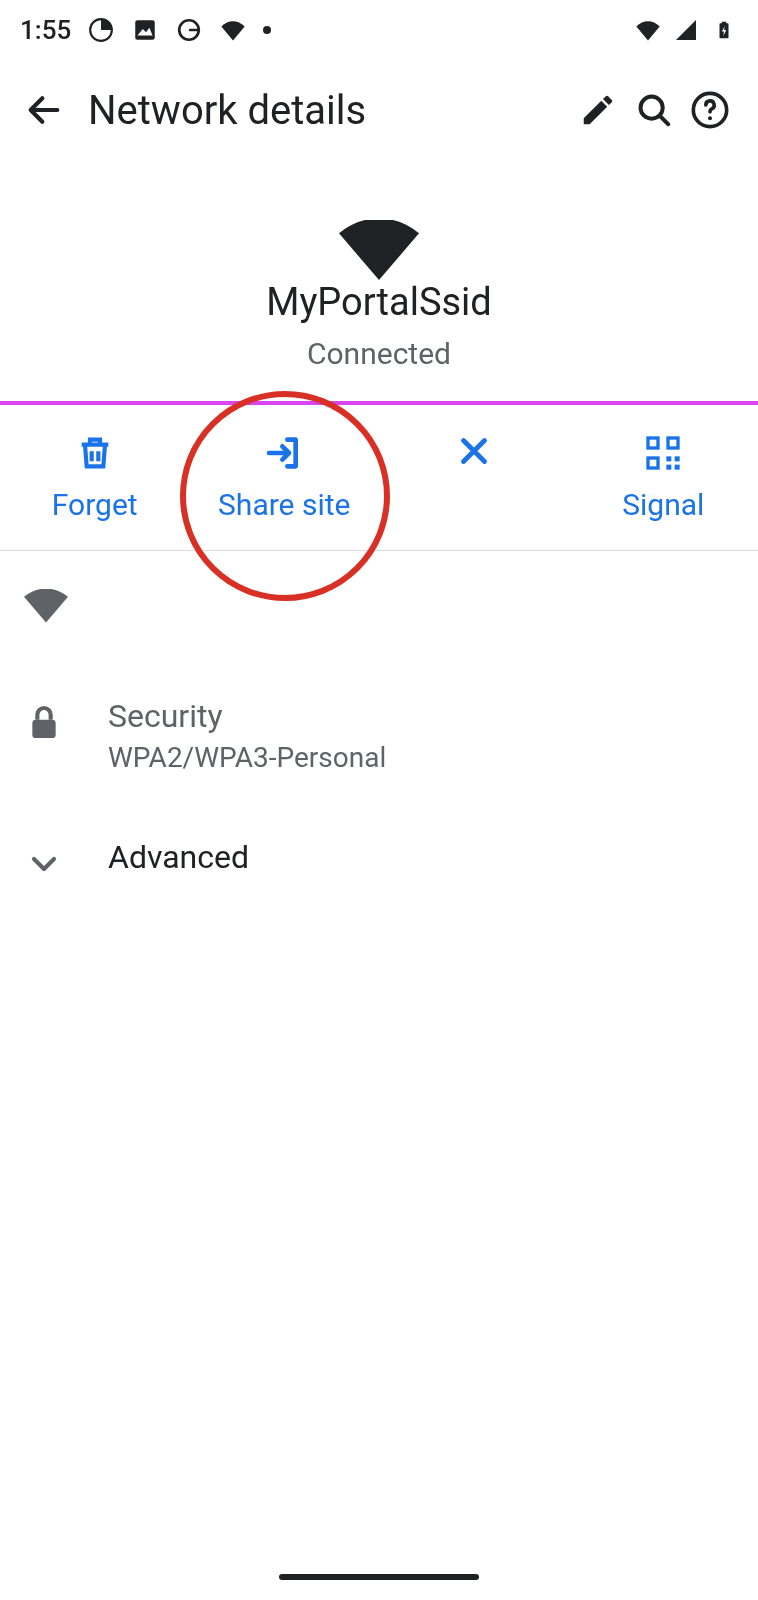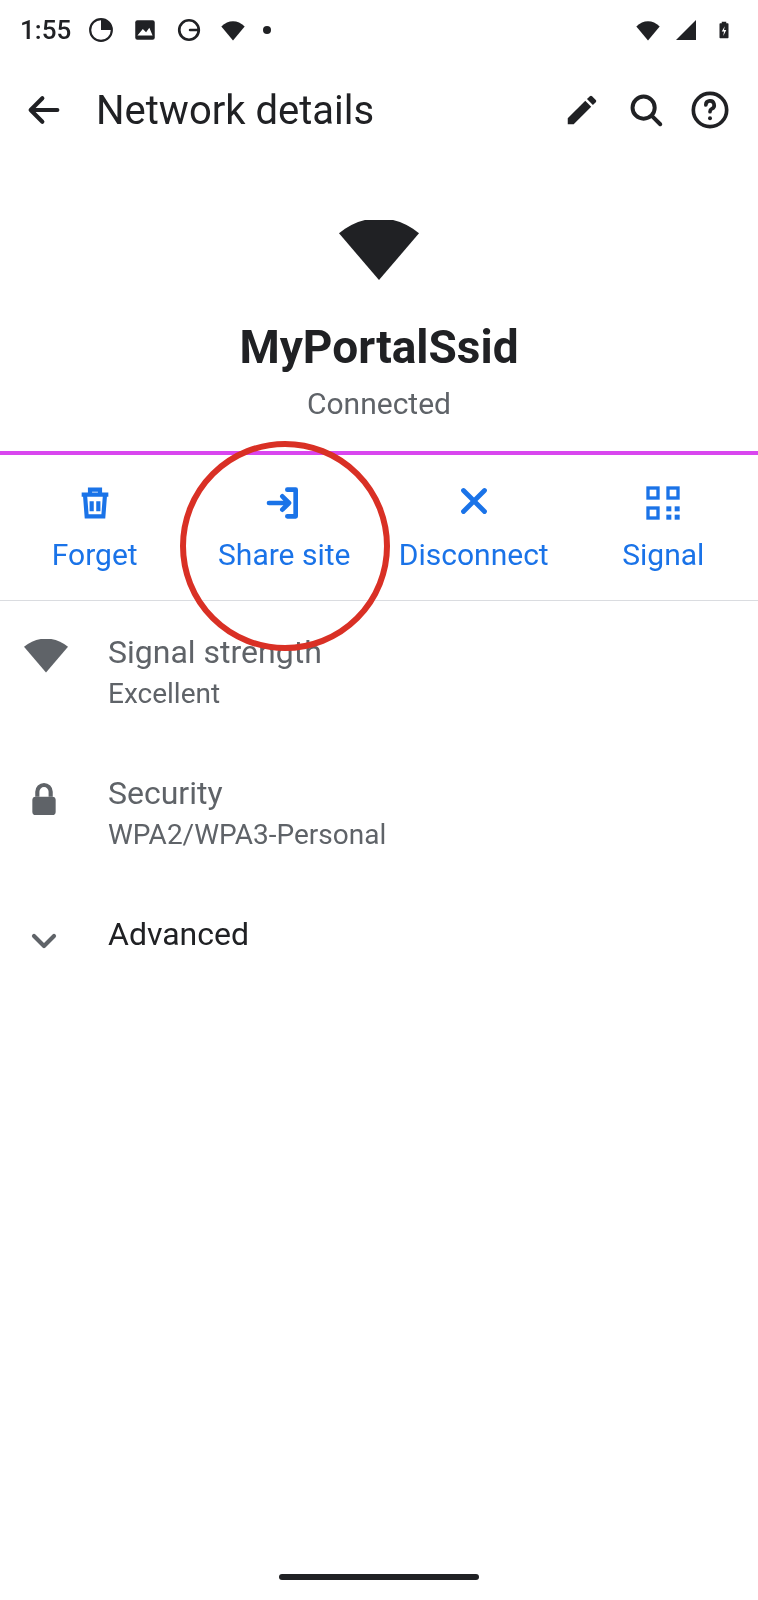--- a/index.html
+++ b/index.html
@@ -26,42 +26,42 @@
     .status-right { margin-left: auto; display: flex; align-items: center; gap: 10px; }
     .sb-icon { width: 28px; height: 28px; display: inline-flex; align-items: center; justify-content: center; }
     .sb-dot { width: 8px; height: 8px; background: #202124; border-radius: 50%; }
 
     
     .app-bar {
       height: 100px;
       display: flex;
       align-items: center;
       padding: 0 20px;
-      gap: 8px;
+      gap: 0;
     }
     .app-bar .back { width: 48px; height: 48px; display:flex;align-items:center;justify-content:center; }
     .app-bar .title {
       font-size: 40px;
       font-weight: 400;
       color: #202124;
       margin-left: 20px;
       flex: 0 0 auto;
     }
     .app-bar .spacer { flex:1; }
     .app-bar .action { width: 56px; height: 56px; display:flex;align-items:center;justify-content:center; }
 
     
     .hero {
       display:flex;
       flex-direction:column;
       align-items:center;
       padding: 60px 0 30px;
     }
     .hero .wifi-big { width: 80px; height: 60px; }
-    .hero .ssid { font-size: 46px; font-weight: 700; margin-top: 40px; }
+    .hero .ssid { font-size: 38px; font-weight: 400; }
     .hero .status-text { font-size: 30px; color: #5f6368; margin-top: 12px; }
 
     
     .action-row {
       display:flex;
       border-top: 4px solid #d946ef;
       border-bottom: 1px solid #dadce0;
       padding: 28px 0;
       position: relative;
     }
@@ -222,21 +222,20 @@
         </svg>
     </span>
     <span>Share site</span>
   </div>
   <div class="action-btn">
     <span class="icon">
       <svg viewBox="0 0 24 24" width="36" height="36" fill="none" stroke="#1a73e8" stroke-width="3.2" stroke-linecap="round">
           <path d="M5 5l14 14M19 5L5 19"></path>
         </svg>
     </span>
-    <span>Disconnect</span>
   </div>
   <div class="action-btn">
     <span class="icon">
       <svg viewBox="0 0 24 24" width="40" height="40" fill="#1a73e8">
           <rect x="2" y="2" width="8" height="8"></rect>
           <rect x="4" y="4" width="4" height="4" fill="#fff"></rect>
           <rect x="14" y="2" width="8" height="8"></rect>
           <rect x="16" y="4" width="4" height="4" fill="#fff"></rect>
           <rect x="2" y="14" width="8" height="8"></rect>
           <rect x="4" y="16" width="4" height="4" fill="#fff"></rect>
@@ -252,24 +251,20 @@
 </div>
 
 <div class="detail-list">
 
   <div class="detail-row">
     <div class="row-icon">
       <svg viewBox="0 0 24 18" width="44" height="34" fill="#5f6368">
           <path d="M12 18 L0 4 C7 -2 17 -2 24 4 Z"></path>
         </svg>
     </div>
-    <div class="row-text">
-      <div class="row-title">Signal strength</div>
-      <div class="row-sub">Excellent</div>
-    </div>
   </div>
 
 
   <div class="detail-row">
     <div class="row-icon">
       <svg viewBox="0 0 24 24" width="40" height="40" fill="#5f6368">
           <rect x="5" y="10" width="14" height="11" rx="2"></rect>
           <path d="M8 10V7a4 4 0 0 1 8 0v3" fill="none" stroke="#5f6368" stroke-width="2.5"></path>
         </svg>
     </div>

